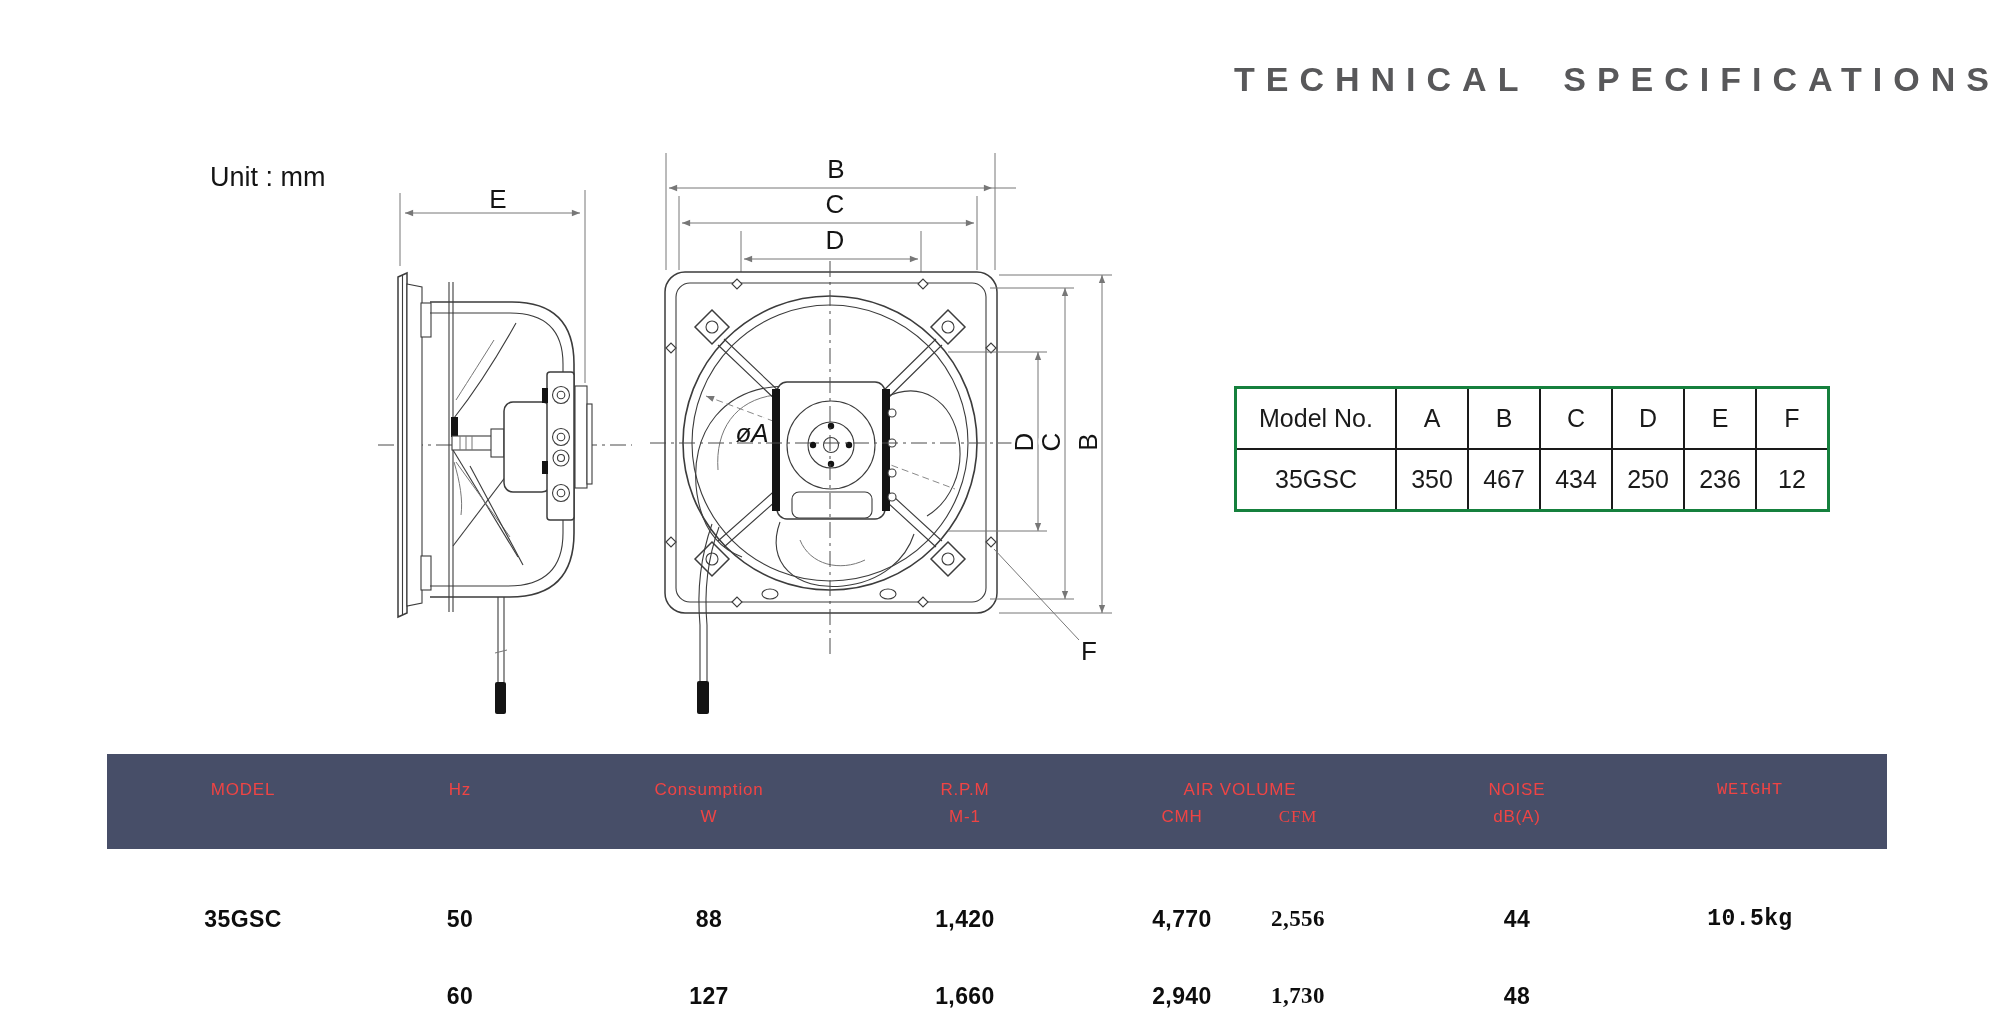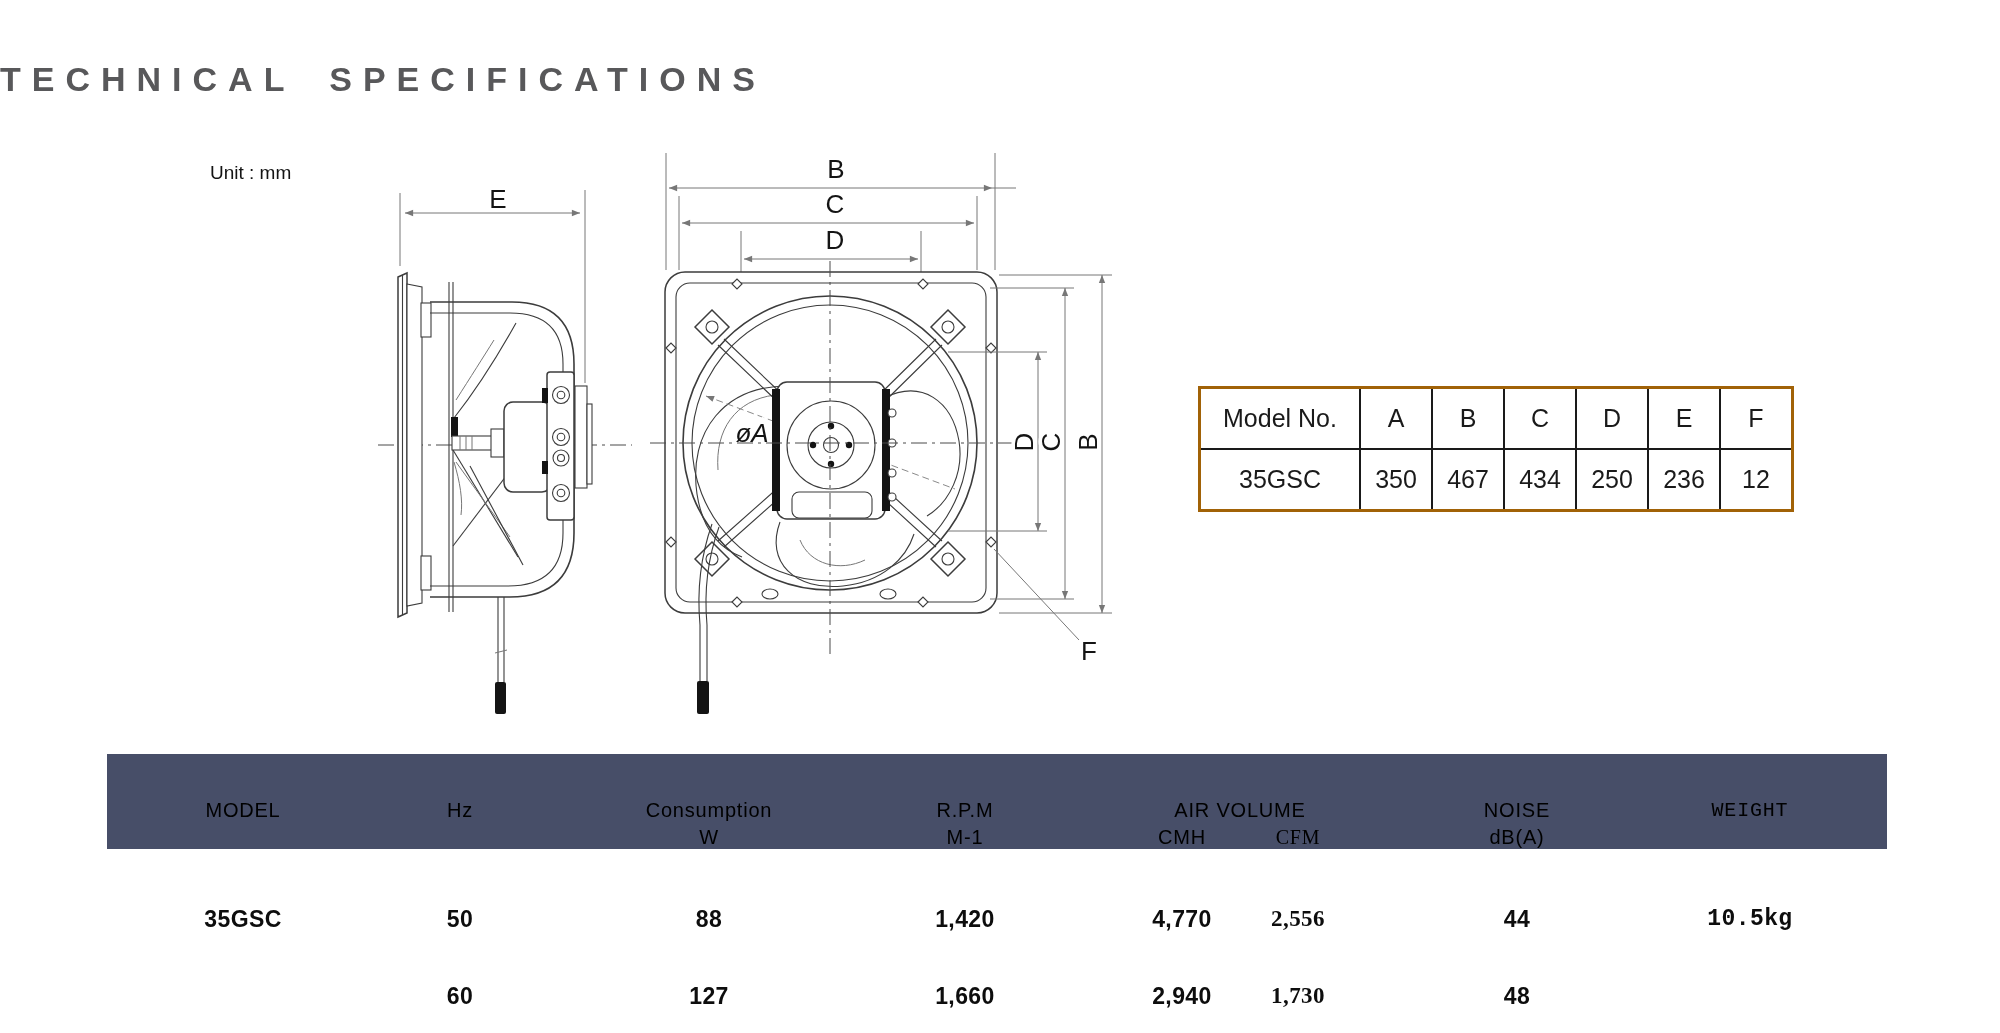--- a/index.html
+++ b/index.html
@@ -1,42 +1,42 @@
 <!DOCTYPE html>
 <html><head>
 <meta charset="utf-8">
 <style>
   html,body{margin:0;padding:0;background:#ffffff;}
   #stage{position:relative;width:2000px;height:1033px;background:#ffffff;overflow:hidden;
          font-family:"Liberation Sans", sans-serif;}
 
   
-  #page-title{position:absolute;top:60px;left:0;width:2000px;text-align:left;
+  #page-title{position:absolute;top:60px;left:0;width:2000px;text-align:right;
     font-size:34px;font-weight:700;letter-spacing:11px;word-spacing:14px;color:#58585a;}
 
   
-  #unit-label{position:absolute;top:162px;left:210px;font-size:19px;color:#141414;}
+  #unit-label{position:absolute;top:162px;left:210px;font-size:27px;color:#141414;}
 
   
   #drawings{position:absolute;left:280px;top:148px;width:860px;height:582px;}
 
   
   #dim-table{position:absolute;left:1198px;top:386px;border-collapse:collapse;
     font-size:25px;color:#1a1a1a;background:#fff;}
   #dim-table td{border:2px solid #1a1a1a;text-align:center;vertical-align:middle;
     height:59px;padding:0;}
   #dim-table td.model-col{width:158px;}
   #dim-table td.dim-col{width:70px;}
-  #dim-table{border:3px solid #a16207;}
+  #dim-table{border:3px solid #15803d;margin-left:36px;}
 
   
   #spec-header-bar{position:absolute;left:107px;top:754px;width:1780px;height:95px;}
   .srow{position:absolute;left:107px;width:1780px;height:26px;}
   .scell{position:absolute;transform:translateX(-50%);white-space:nowrap;}
-  .hcell{font-size:20px;color:#000000;letter-spacing:0.8px;font-weight:400;margin-top:19px;}
+  .hcell{font-size:17px;color:#ef4444;letter-spacing:0.8px;font-weight:400;}
   .dcell{font-size:23px;color:#0d0d0d;font-weight:700;letter-spacing:0.4px;}
   .c-model{left:7.64%;}
   .c-hz{left:19.83%;}
   .c-cons{left:33.82%;}
   .c-rpm{left:48.20%;}
   .c-airvol{left:63.65%;text-align:center;}
   .c-cmh{left:60.39%;}
   .c-cfm{left:66.91%;font-family:Liberation Serif, serif;}
   .c-noise{left:79.21%;}
   .c-weight{left:92.30%;font-family:Liberation Mono, monospace;}

